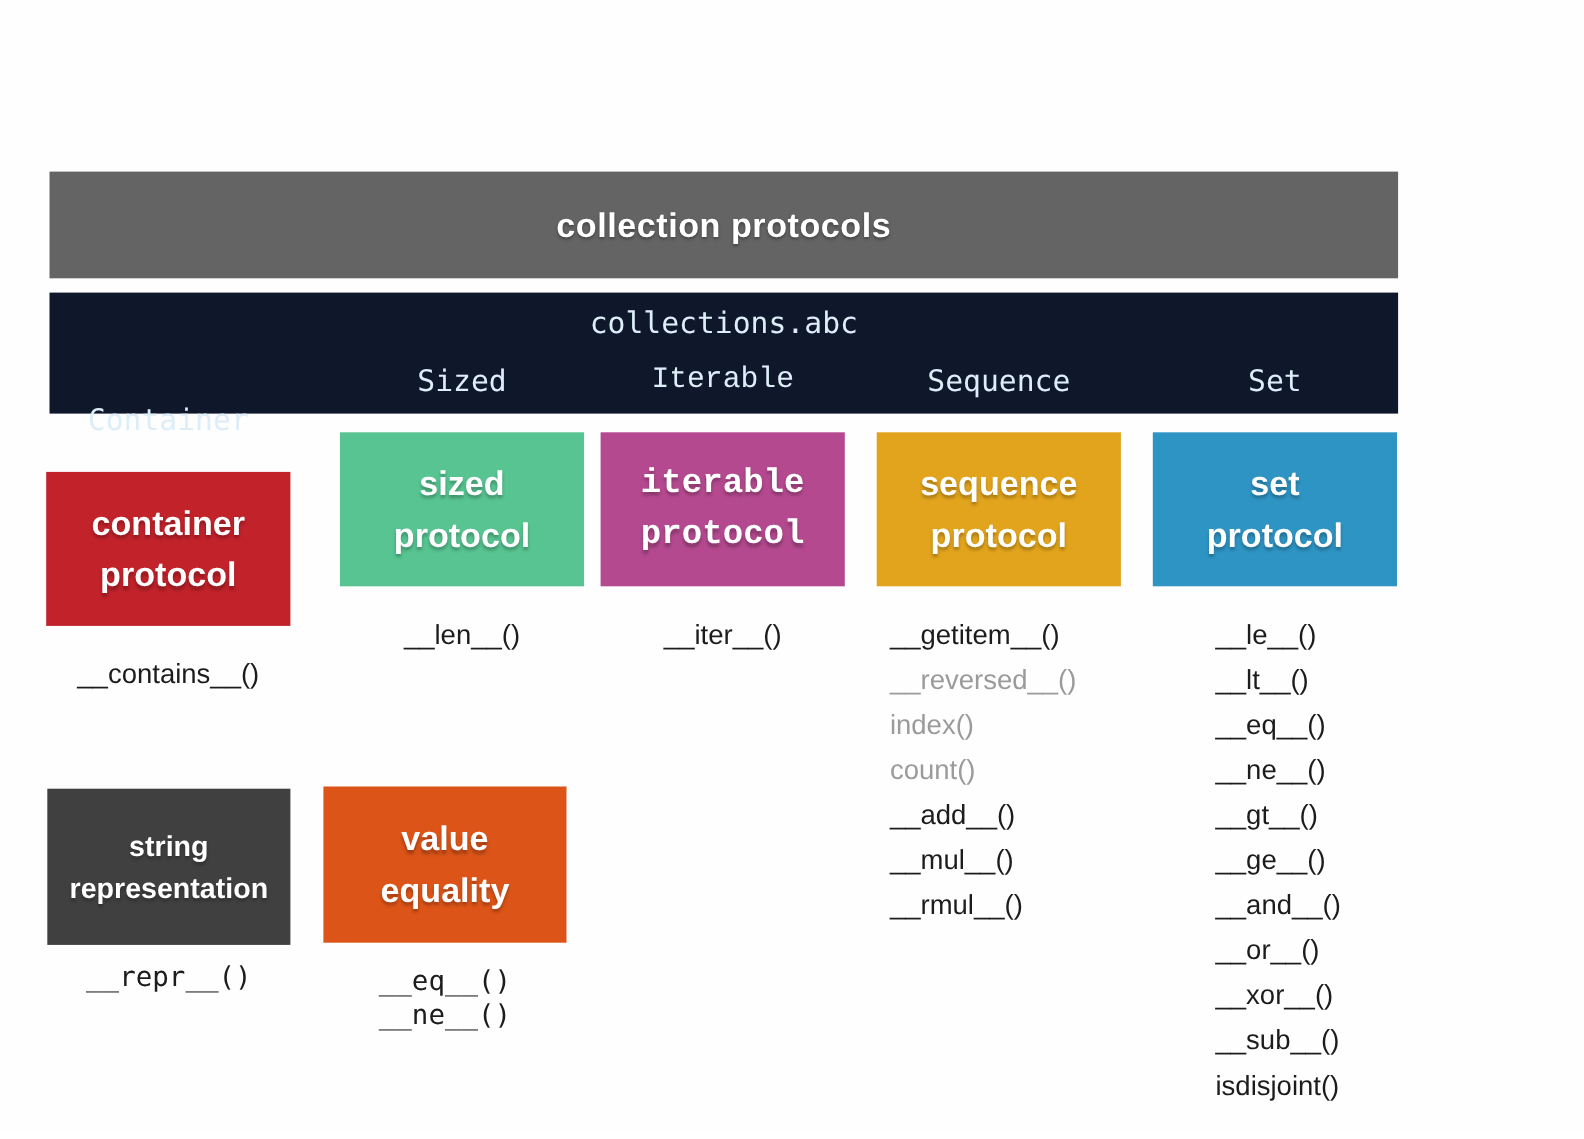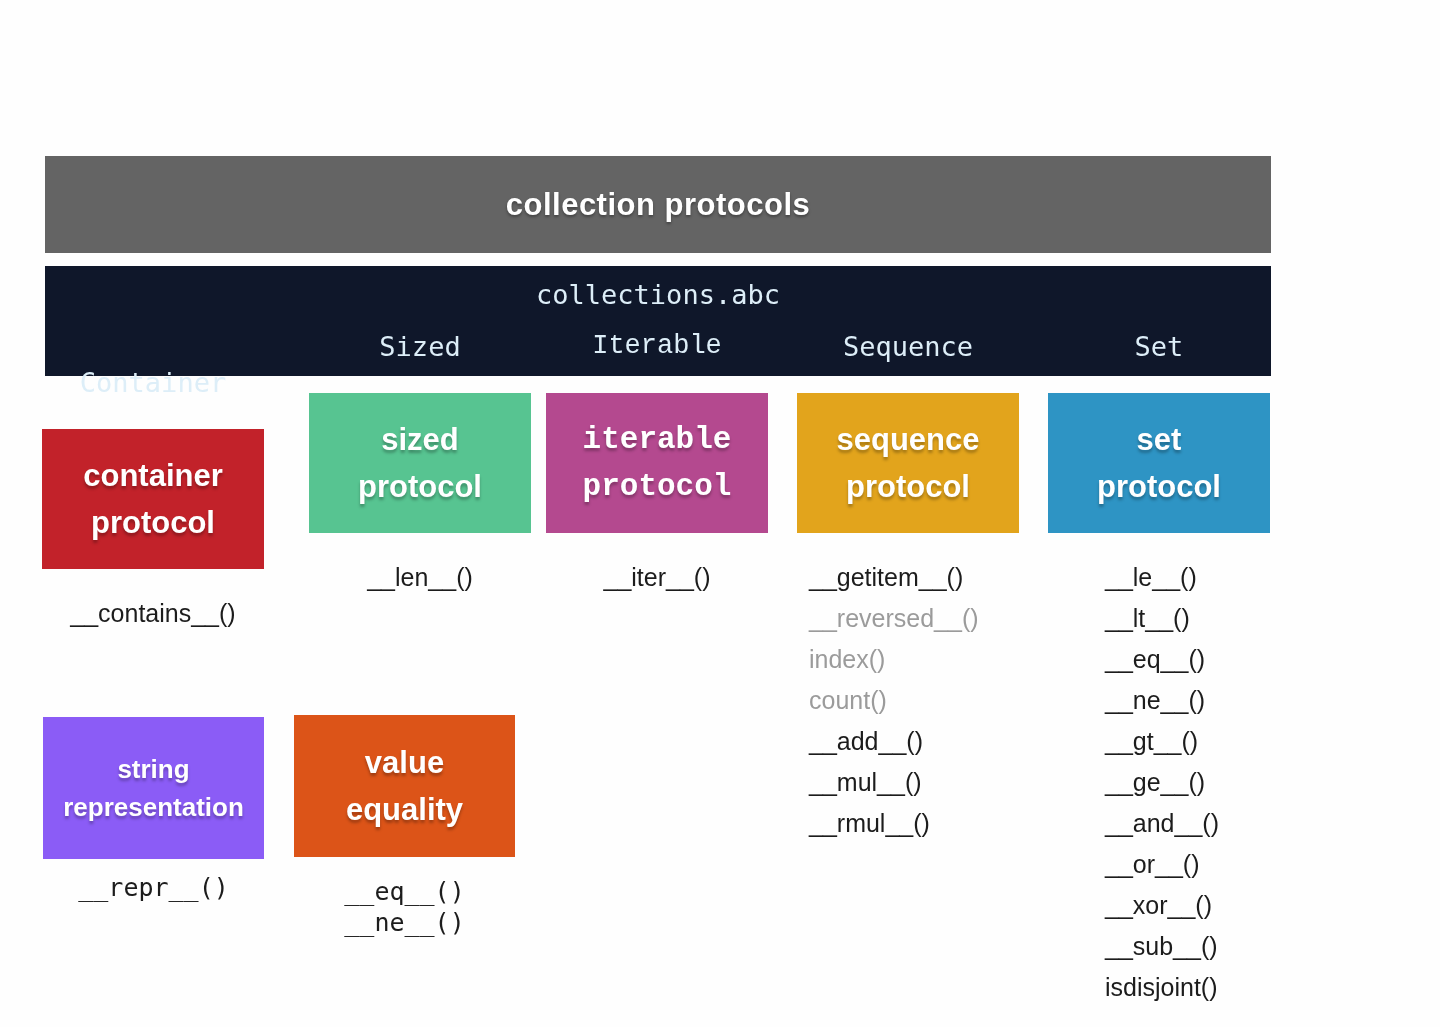--- a/index.html
+++ b/index.html
@@ -72,21 +72,21 @@
     font-weight: bold;
     line-height: 47px;
     text-shadow: 0 3px 3px rgba(0,0,0,0.28);
     text-align: center;
   }
   .bg-container { background: #c2222a; }
   .bg-sized     { background: #57c491; }
   .bg-iterable  { background: #b4498f; }
   .bg-sequence  { background: #e2a41c; }
   .bg-set       { background: #2e94c4; }
-  .bg-string    { background: #8b5cf6; }
+  .bg-string    { background: #404040; }
   .bg-value     { background: #dc5418; }
 
   
   .methods {
     position: absolute;
     top: 557px;
     width: 222px;
     font-family: Liberation Sans, sans-serif;
     font-size: 25px;
     color: #1c1c1c;

